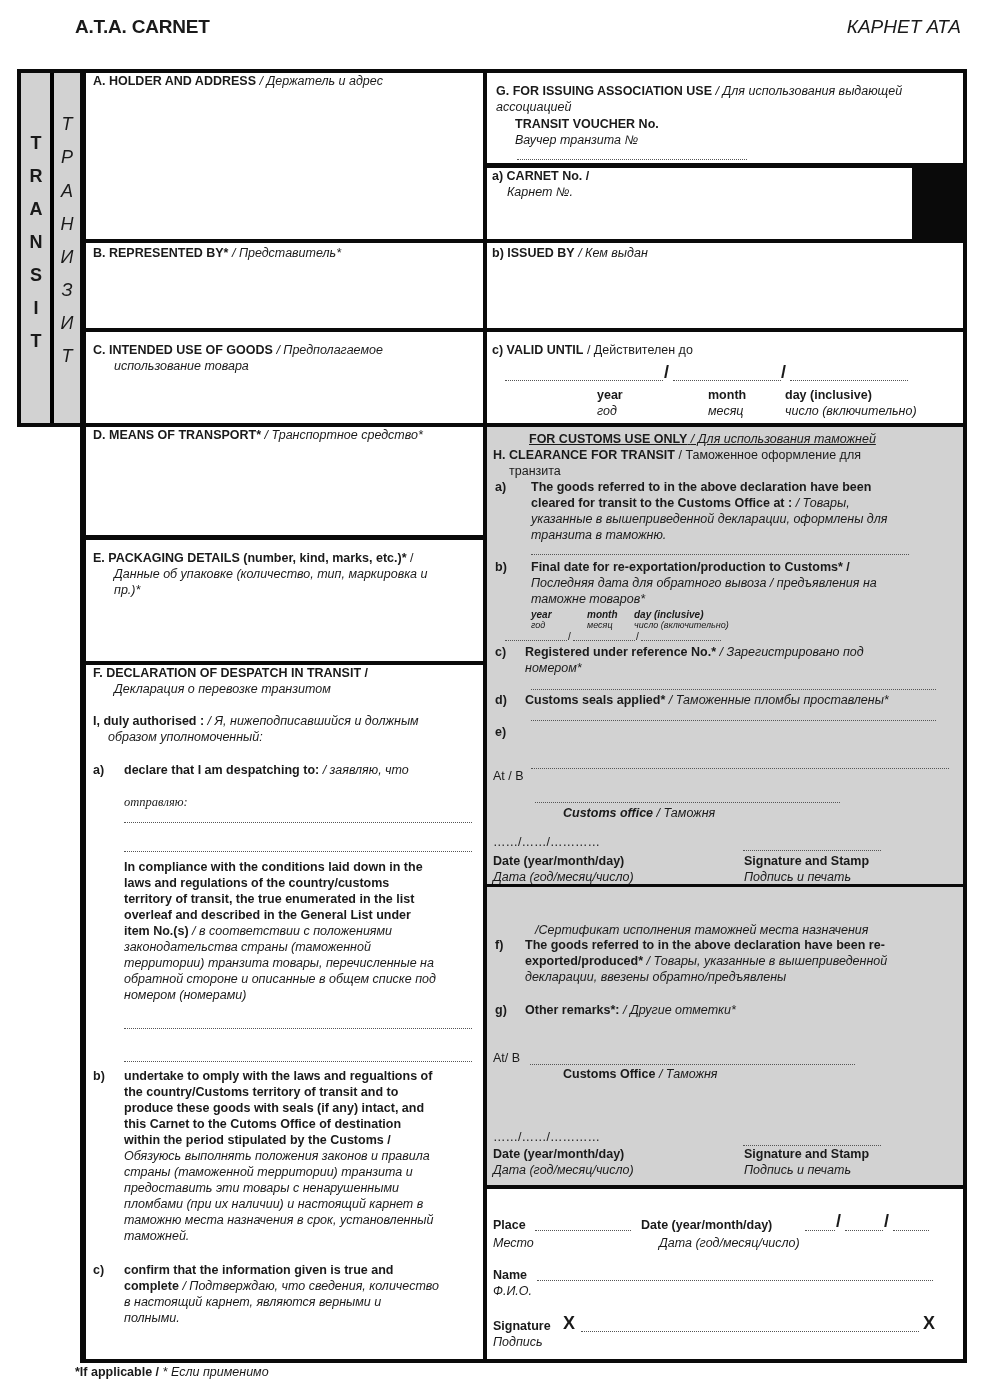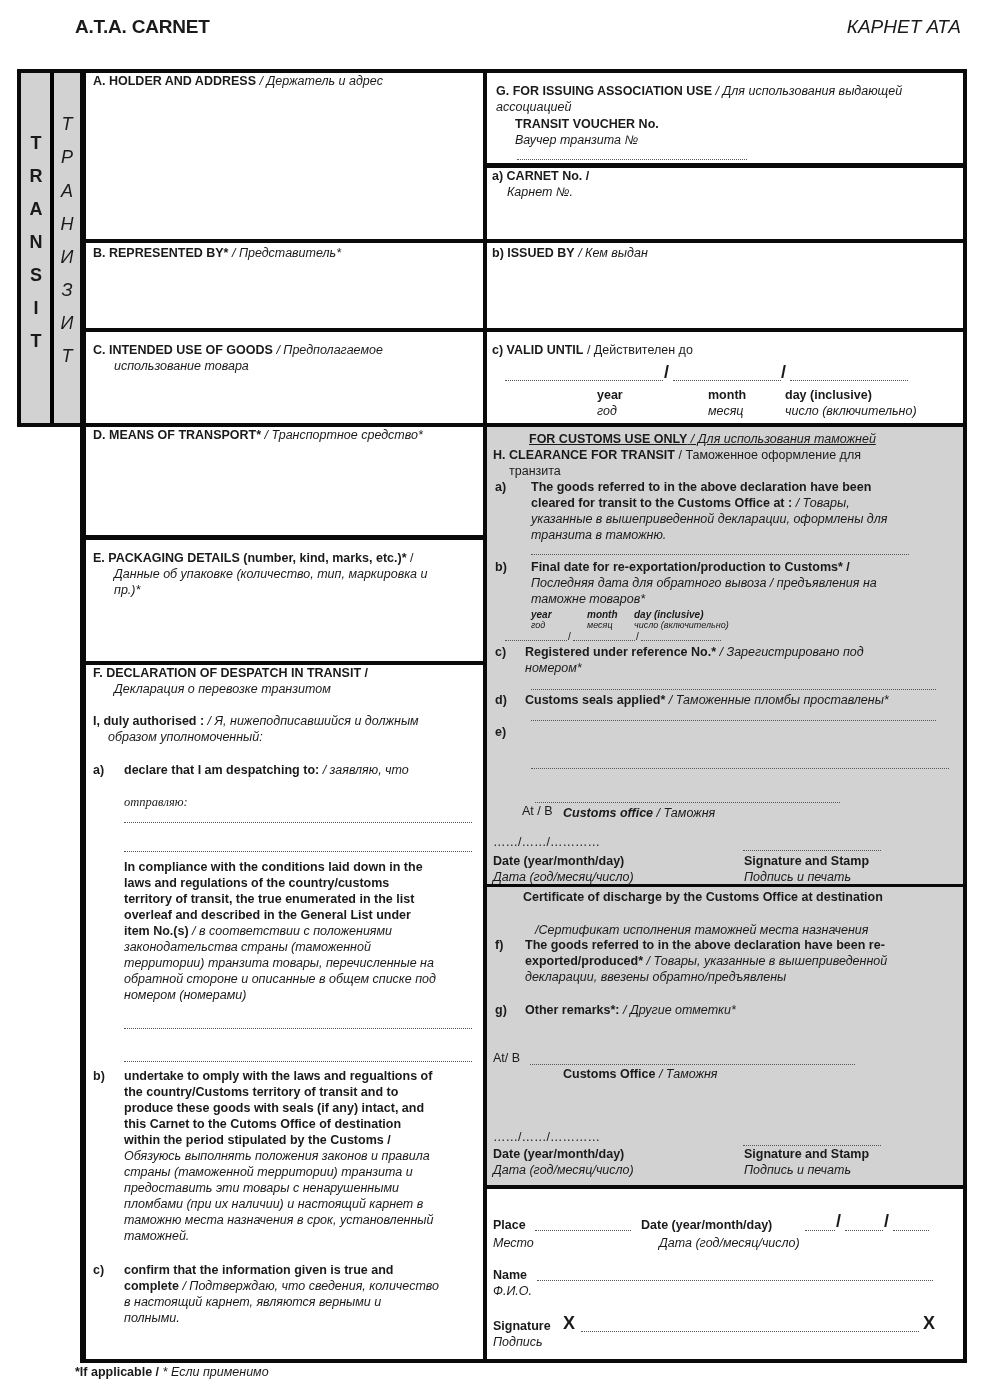--- a/index.html
+++ b/index.html
@@ -132,21 +132,21 @@
 <div class="box" style="left:483px; top:69px; width:484px; height:1294px; background:#0a0a0a;"></div>
 
 <div class="box" style="left:487px; top:73px; width:476px; height:90px;">
   <div class="lbl" style="left:9px; top:10px;"><b>G. FOR ISSUING ASSOCIATION USE</b> <i>/ Для использования выдающей</i></div>
   <div class="lbl" style="left:9px; top:26px;"><i>ассоциацией</i></div>
   <div class="lbl" style="left:28px; top:43px;"><b>TRANSIT VOUCHER No.</b></div>
   <div class="lbl" style="left:28px; top:59px;"><i>Ваучер транзита №</i></div>
   <div class="dots" style="left:30px; top:86px; width:230px;"></div>
 </div>
 
-<div class="box" style="left:487px; top:168px; width:476px; height:71px;text-align:right;">
+<div class="box" style="left:487px; top:168px; width:425px; height:71px;text-align:right;">
   <div class="lbl" style="left:5px; top:0px;"><b>a) CARNET No. /</b></div>
   <div class="lbl" style="left:20px; top:16px;"><i>Карнет №.</i></div>
 </div>
 
 <div class="box" style="left:487px; top:243px; width:476px; height:85px;">
   <div class="lbl" style="left:5px; top:2px;"><b>b) ISSUED BY</b> <i>/ Кем выдан</i></div>
 </div>
 
 <div class="box" style="left:487px; top:332px; width:476px; height:91px;">
   <div class="lbl" style="left:5px; top:10px;"><b>c) VALID UNTIL</b> <span>/ Действителен до</span></div>
@@ -202,34 +202,33 @@
   </div>
   <div class="dots" style="left:44px; top:262px; width:405px;"></div>
 
   <div class="lbl" style="left:8px; top:265px;"><b>d)</b></div>
   <div class="lbl" style="left:38px; top:265px;"><b>Customs seals applied*</b> <i>/ Таможенные пломбы проставлены*</i></div>
   <div class="dots" style="left:44px; top:293px; width:405px;"></div>
 
   <div class="lbl" style="left:8px; top:297px;"><b>e)</b></div>
   <div class="dots" style="left:44px; top:341px; width:418px;"></div>
 
-  <div class="lbl" style="left:6px; top:376px;margin-left:29px;"><span>At / B</span></div>
+  <div class="lbl" style="left:6px; top:341px;"><span>At / B</span></div>
   <div class="dots" style="left:48px; top:375px; width:305px;"></div>
   <div class="lbl" style="left:76px; top:378px;"><i><b>Customs office</b></i> <i>/ Таможня</i></div>
 
   <div class="lbl" style="left:6px; top:407px;"><span>……/……/…………</span></div>
   <div class="dots" style="left:256px; top:423px; width:138px;"></div>
   <div class="lbl" style="left:6px; top:426px;"><b>Date (year/month/day)</b></div>
   <div class="lbl" style="left:6px; top:442px;"><i>Дата (год/месяц/число)</i></div>
   <div class="lbl" style="left:257px; top:426px;"><b>Signature and Stamp</b></div>
   <div class="lbl" style="left:257px; top:442px;"><i>Подпись и печать</i></div>
 </div>
 
 <div class="box gray" style="left:487px; top:887px; width:476px; height:298px;">
-  <div class="lbl" style="left:36px; top:2px;"><b>Certificate of discharge by the Customs Office at destination</b></div>
   <div class="lbl" style="left:48px; top:19px;margin-top:16px;"><i>/Сертификат исполнения таможней места назначения</i></div>
 
   <div class="lbl" style="left:8px; top:50px;"><b>f)</b></div>
   <div class="lbl" style="left:38px; top:50px; width:430px;">
     <b>The goods referred to in the above declaration have been re-</b><br>
     <b>exported/produced*</b> <i>/ Товары, указанные в вышеприведенной</i><br>
     <i>декларации, ввезены обратно/предъявлены</i>
   </div>
 
   <div class="lbl" style="left:8px; top:115px;"><b>g)</b></div>

